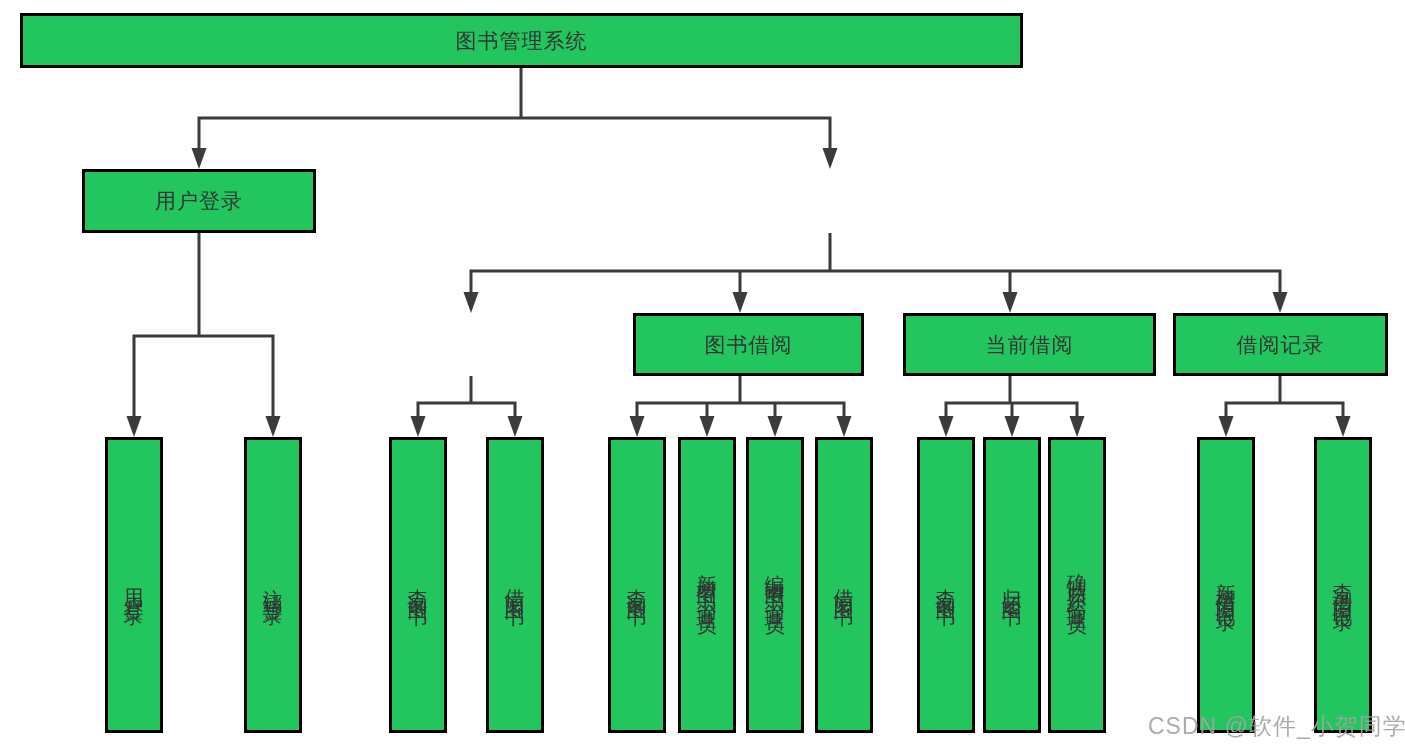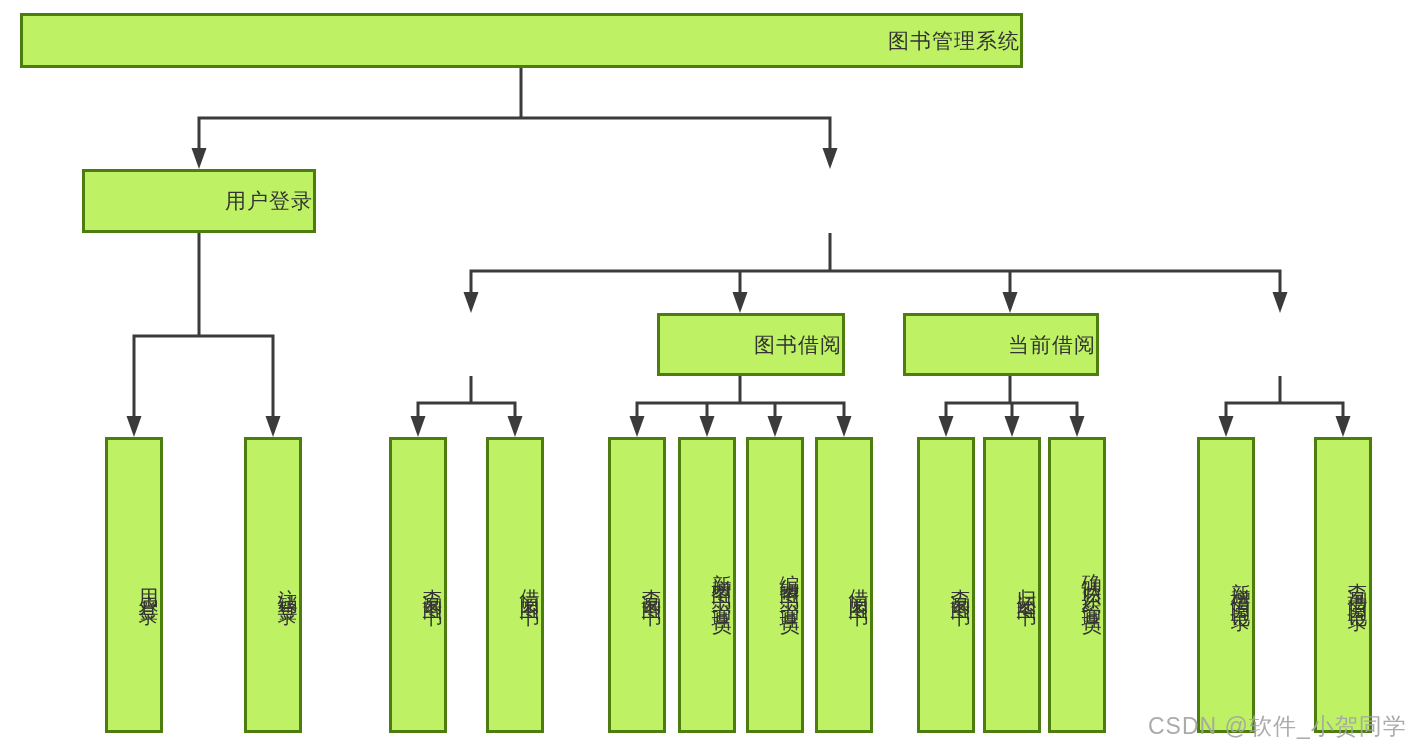--- a/index.html
+++ b/index.html
@@ -4,24 +4,24 @@
 <style>
   html,body{margin:0;padding:0;background:#ffffff;}
   body{
     font-family:"Liberation Sans","DejaVu Sans",sans-serif;
     width:1405px;height:747px;position:relative;overflow:hidden;
   }
   #diagram{position:absolute;left:0;top:0;width:1405px;height:747px;}
   #connectors{position:absolute;left:0;top:0;width:1405px;height:747px;z-index:1;}
   .node{
     position:absolute;
-    background:#bef264;
-    border:3px solid #4d7c0f;
+    background:#22c55e;
+    border:3px solid #000000;
     box-sizing:border-box;
-    display:flex;align-items:center;justify-content:flex-end;
+    display:flex;align-items:center;justify-content:center;
     z-index:2;
     color:#333333;
   }
   .node-h .label{
     font-size:21px;
     letter-spacing:1px;
     white-space:nowrap;
   }
   .node-v .label{
     writing-mode:vertical-rl;
@@ -69,25 +69,28 @@
     </svg>
 
   <div class="node node-h" style="left:20px;top:13px;width:1003px;height:55px">
     <span class="label">图书管理系统</span>
   </div>
 
   <div class="node node-h" style="left:82px;top:169px;width:234px;height:64px">
     <span class="label">用户登录</span>
   </div>
 
-  <div class="node node-h" style="left:657px;top:313px;width:188px;height:63px">
+  <div class="node node-h" style="left:633px;top:313px;width:231px;height:63px">
     <span class="label">图书借阅</span>
   </div>
-  <div class="node node-h" style="left:903px;top:313px;width:196px;height:63px">
+  <div class="node node-h" style="left:903px;top:313px;width:253px;height:63px">
     <span class="label">当前借阅</span>
+  </div>
+  <div class="node node-h" style="left:1173px;top:313px;width:215px;height:63px">
+    <span class="label">借阅记录</span>
   </div>
 
   <div class="node node-v" style="left:105px;top:437px;width:58px;height:296px">
     <span class="label">用户登录</span>
   </div>
   <div class="node node-v" style="left:244px;top:437px;width:58px;height:296px">
     <span class="label">注销登录</span>
   </div>
 
   <div class="node node-v" style="left:389px;top:437px;width:58px;height:296px">

